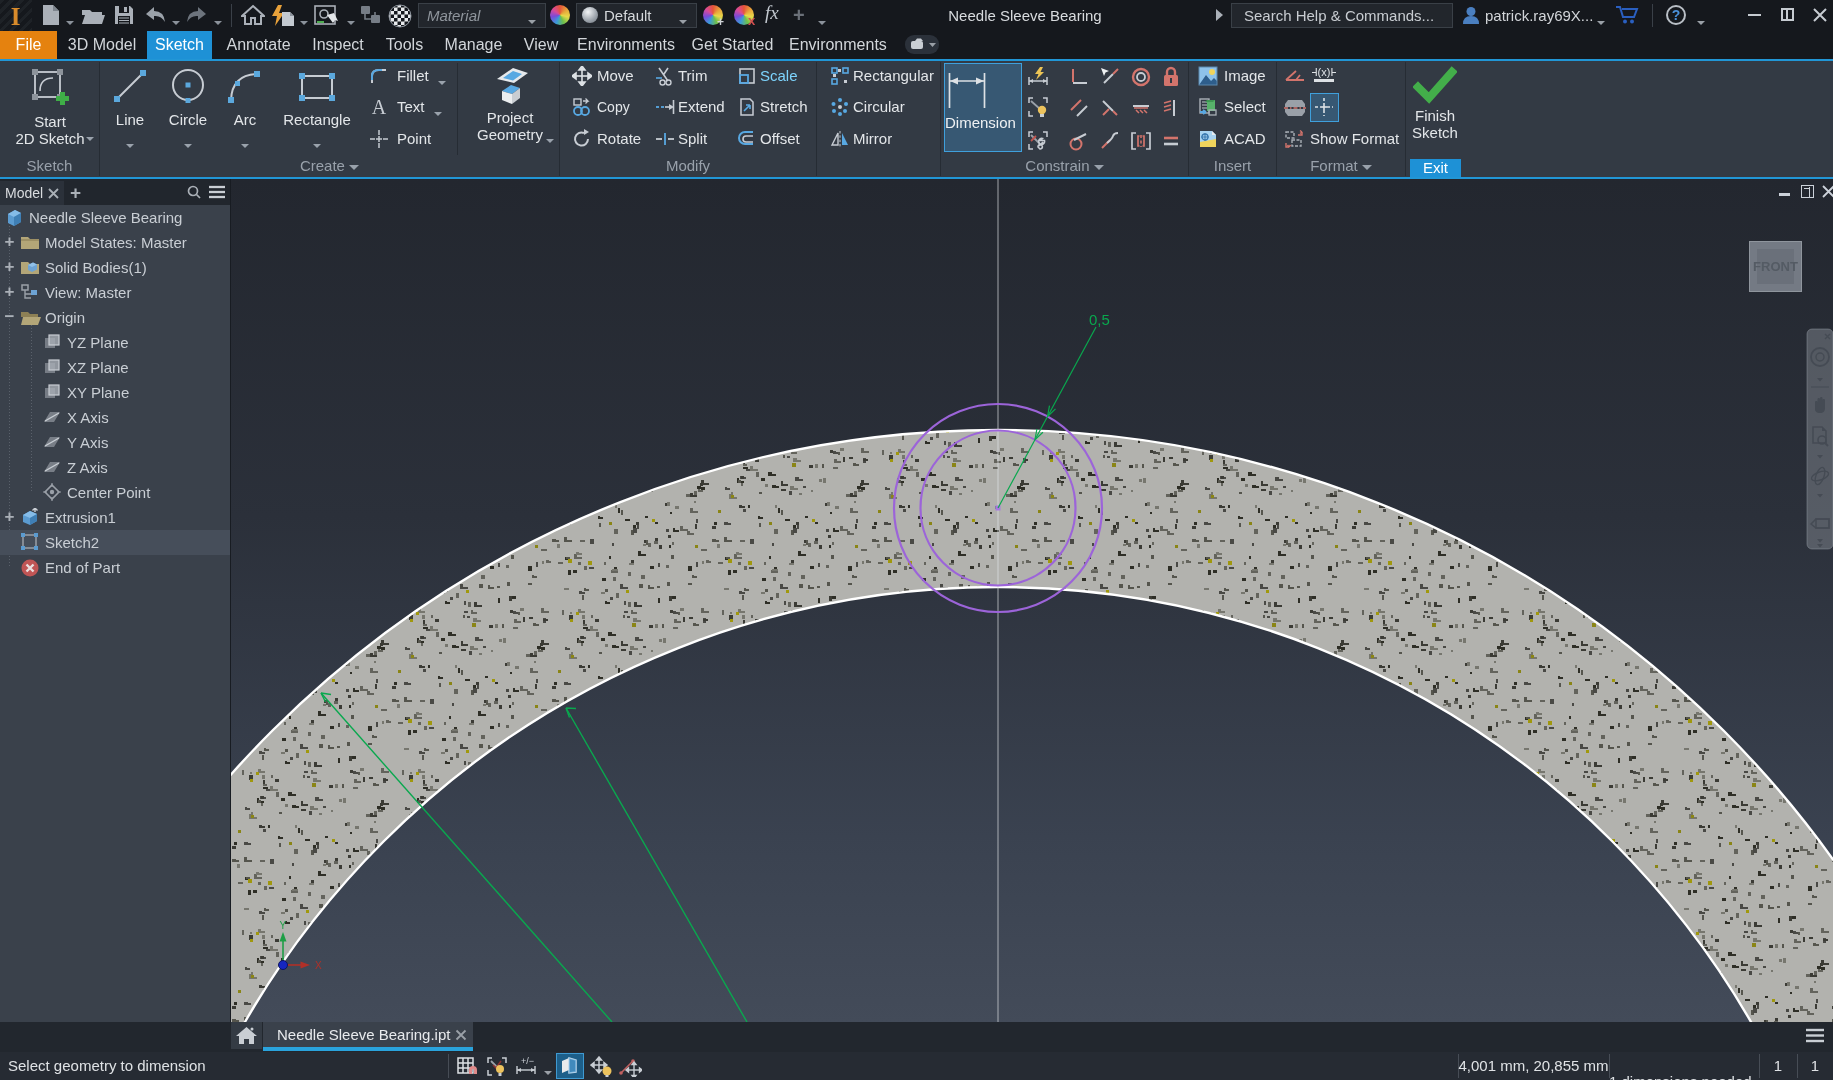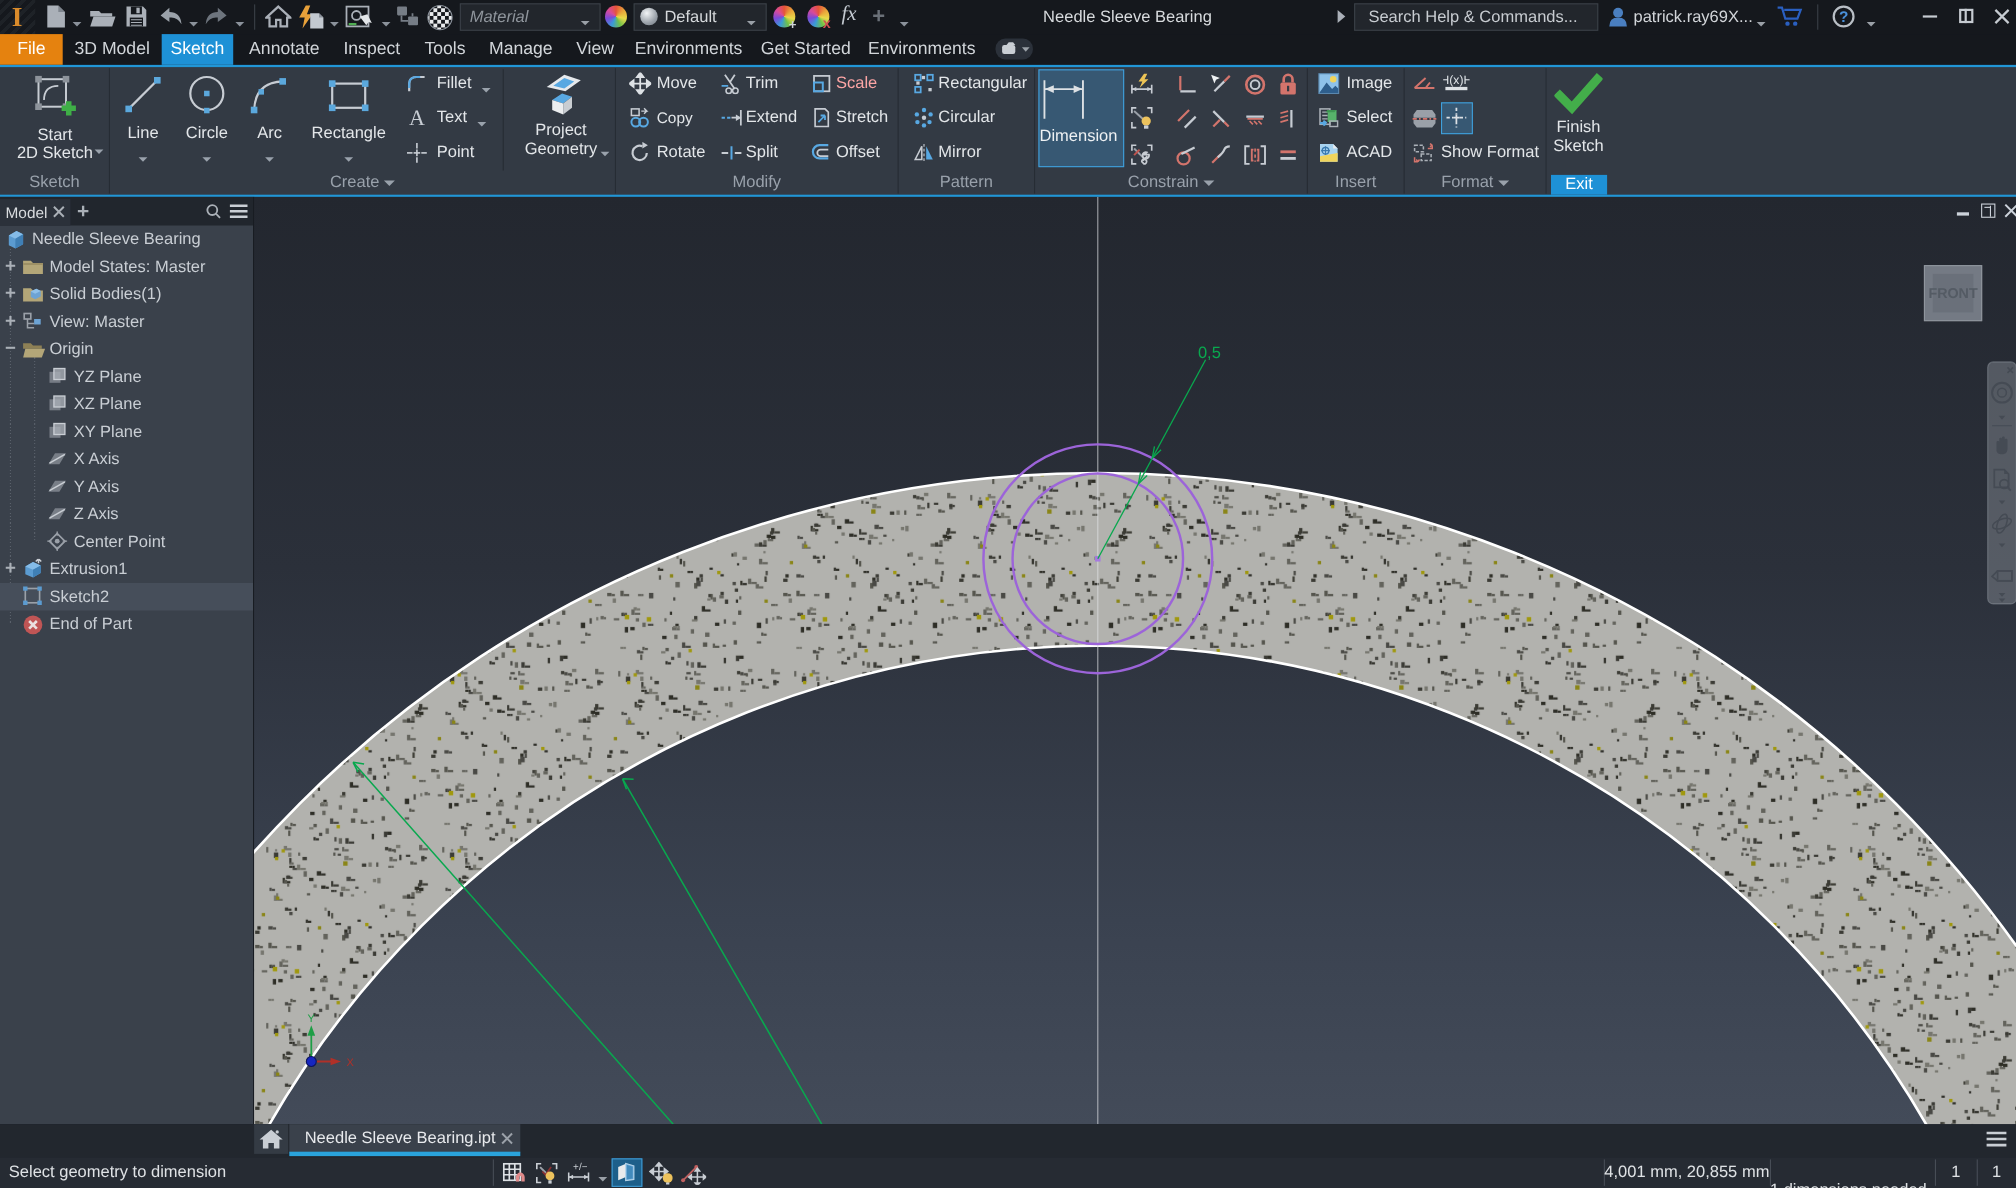--- a/index.html
+++ b/index.html
@@ -145,23 +145,20 @@
     <div class="rdiv" style="left:1405px"></div>
     <div class="rsec" style="left:0px;width:99px">
       <div class="glabel">Sketch</div>
     </div>
     <div class="rsec" style="left:100px;width:459px">
       <div class="glabel">Create&nbsp;<span style="display:inline-block;width:0;height:0;border-left:5px solid transparent;border-right:5px solid transparent;border-top:5px solid #99a1ab;vertical-align:middle"></span></div>
     </div>
     <div class="rsec" style="left:560px;width:256px">
       <div class="glabel">Modify</div>
     </div>
-    <div class="rsec" style="left:817px;width:123px">
-      <div class="glabel">Pattern</div>
-    </div>
     <div class="rsec" style="left:941px;width:247px">
       <div class="glabel">Constrain&nbsp;<span style="display:inline-block;width:0;height:0;border-left:5px solid transparent;border-right:5px solid transparent;border-top:5px solid #99a1ab;vertical-align:middle"></span></div>
     </div>
     <div class="rsec" style="left:1277px;width:128px">
       <div class="glabel">Format&nbsp;<span style="display:inline-block;width:0;height:0;border-left:5px solid transparent;border-right:5px solid transparent;border-top:5px solid #99a1ab;vertical-align:middle"></span></div>
     </div>
     <div class="rsec" style="left:1189px;width:87px">
       <div class="glabel">Insert</div>
     </div>
     <div class="bigbtn" style="left:14px;width:72px">
@@ -293,21 +290,21 @@
     <div class="abs" style="left:655px;top:68px"><svg width="20" height="20" viewBox="0 0 20 20">
         <line x1="1" y1="10" x2="7" y2="10" stroke="#c7ccd3" stroke-width="1.8"></line>
         <line x1="13" y1="10" x2="19" y2="10" stroke="#c7ccd3" stroke-width="1.8"></line>
         <line x1="10" y1="4" x2="10" y2="16" stroke="#58a8e2" stroke-width="1.8"></line>
       </svg></div>
     <div class="abs" style="left:678px;top:67px;height:22px;line-height:22px;color:#e3e6e9;font-size:15px;white-space:nowrap">Split</div>
     <div class="abs" style="left:737px;top:5px"><svg width="20" height="20" viewBox="0 0 20 20">
         <rect x="3" y="3" width="14" height="14" fill="none" stroke="#c7ccd3" stroke-width="1.6"></rect>
         <rect x="3" y="9" width="8" height="8" fill="none" stroke="#58a8e2" stroke-width="1.8"></rect>
       </svg></div>
-    <div class="abs" style="left:760px;top:4px;height:22px;line-height:22px;color:#fca5a5;font-size:15px;white-space:nowrap">Scale</div>
+    <div class="abs" style="left:760px;top:4px;height:22px;line-height:22px;color:#7dd3fc;font-size:15px;white-space:nowrap">Scale</div>
     <div class="abs" style="left:737px;top:36px"><svg width="20" height="20" viewBox="0 0 20 20">
         <path d="M4 2 h9 l3 3 v13 h-12 z" fill="none" stroke="#c7ccd3" stroke-width="1.5"></path>
         <path d="M7 14 L13 8 M13 8 l-4 0 M13 8 l0 4" stroke="#58a8e2" stroke-width="1.6" fill="none"></path>
       </svg></div>
     <div class="abs" style="left:760px;top:35px;height:22px;line-height:22px;color:#e3e6e9;font-size:15px;white-space:nowrap">Stretch</div>
     <div class="abs" style="left:737px;top:68px"><svg width="20" height="20" viewBox="0 0 20 20">
         <path d="M16 3 H8 a6 6 0 0 0 0 12 H16" fill="none" stroke="#58a8e2" stroke-width="2"></path>
         <path d="M16 7 H9 a3 3 0 0 0 0 6 H16" fill="none" stroke="#c7ccd3" stroke-width="1.6"></path>
       </svg></div>
     <div class="abs" style="left:760px;top:67px;height:22px;line-height:22px;color:#e3e6e9;font-size:15px;white-space:nowrap">Offset</div>

